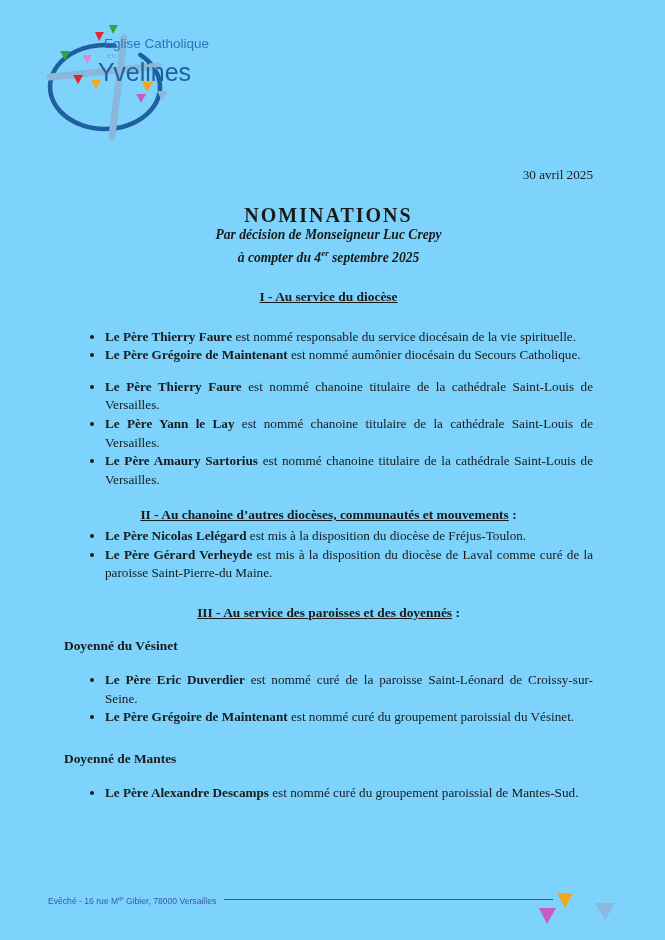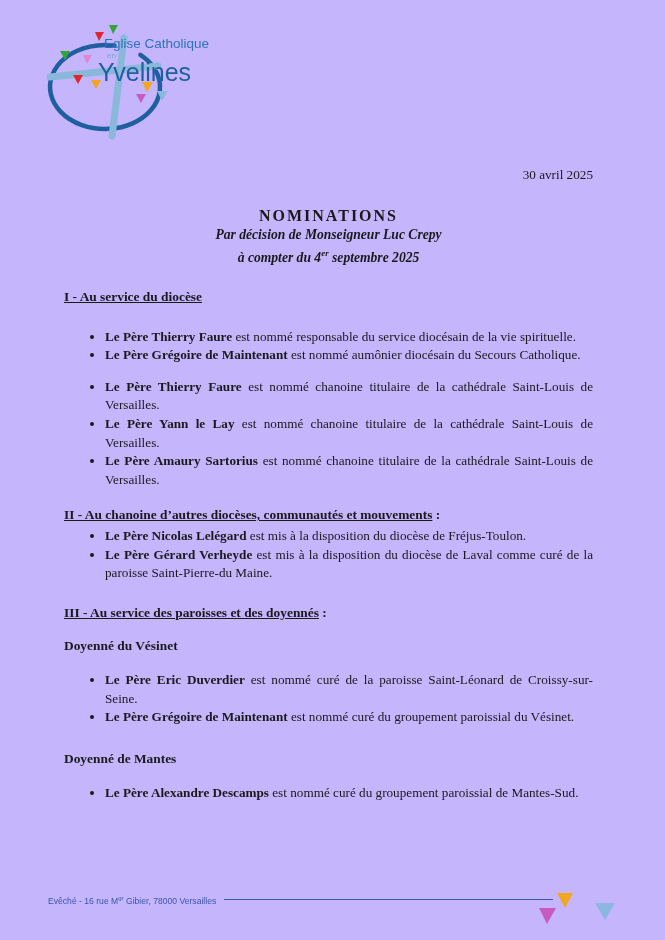--- a/index.html
+++ b/index.html
@@ -1,34 +1,34 @@
 <!DOCTYPE html>
 <html><head>
 <meta charset="utf-8">
 <style>
   html,body { margin:0; padding:0; background:#e8e8e8; }
   .page {
     position: relative;
     width: 665px;
     height: 940px;
     margin: 0 auto;
-    background: #c4b5fd;
+    background: #7dd3fc;
     font-family: "Liberation Serif", serif;
     color: #1a1a1a;
     overflow: hidden;
   }
   .logo-wrap { position:absolute; left:38px; top:20px; width:210px; height:122px; }
   .content { padding: 0 72px 0 64px; }
   .header-spacer { height: 140px; }
   .date { margin-top: 28px; text-align: right; font-size: 13.2px; line-height: 14px; }
   .title-block { margin-top: 24px; text-align: center; }
-  .doc-title { font-size: 16px; font-weight: bold; letter-spacing: 2px; line-height: 19px; }
+  .doc-title { font-size: 20px; font-weight: bold; letter-spacing: 2px; line-height: 19px; }
   .doc-subtitle { font-size: 13.6px; font-weight: bold; font-style: italic; line-height: 19px; }
   .doc-subtitle sup { font-size: 9px; }
-  .section-heading { font-size: 13.4px; font-weight: bold; line-height: 19px; }
+  .section-heading { text-align: center; font-size: 13.4px; font-weight: bold; line-height: 19px; }
   .section-heading .u { text-decoration: underline; }
   .sh1 { margin-top: 20px; }
   .sh2 { margin-top: 16px; }
   .sh3 { margin-top: 20px; }
   ul.noms { margin: 0; padding-left: 41px; }
   ul.ga { margin-top: 13px; }
   ul.gb { margin-top: 22px; }
   ul.g2 { margin-top: 3px; }
   ul.g3 { margin-top: 16px; }
   ul.noms li {

